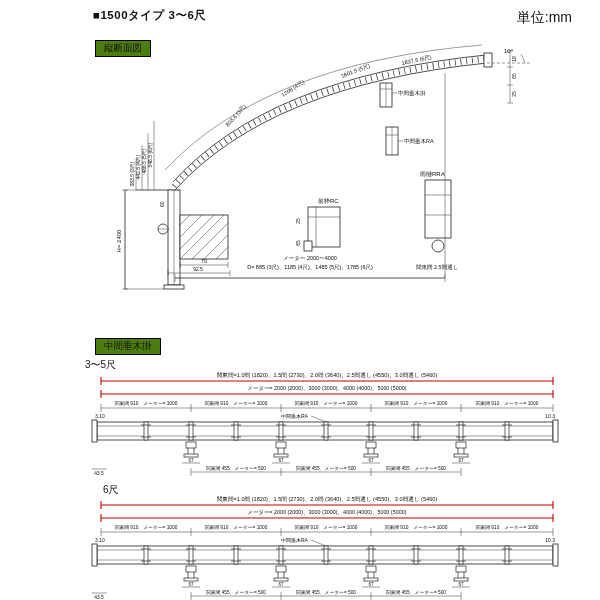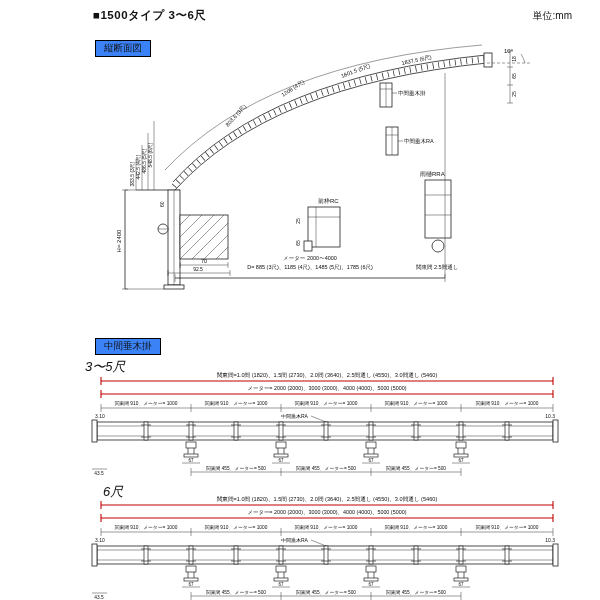--- a/index.html
+++ b/index.html
@@ -4,23 +4,23 @@
 <style>
   * { box-sizing: border-box; }
   html,body { margin:0; padding:0; }
   body {
     width:600px; height:600px; position:relative; overflow:hidden;
     background:#ffffff; color:#111;
     font-family:"Liberation Sans","DejaVu Sans",sans-serif;
   }
   .abs { position:absolute; }
   .title { font-weight:bold; font-size:11.5px; letter-spacing:0.5px; }
-  .unit { font-size:10px; }
-  .box-label { border:1px solid #000; padding:1px 8px; font-size:9.5px; background:#3b82f6; display:inline-block; }
-  .sub { font-size:13px;font-style:italic; }
+  .unit { font-size:14px; }
+  .box-label { border:1px solid #000; padding:1px 8px; font-size:9.5px; background:#4d7c0f; display:inline-block; }
+  .sub { font-size:10px; }
   svg { position:absolute; overflow:visible; }
   svg text { fill:#111; }
   .ln   { stroke:#222; stroke-width:0.8; fill:none; }
   .thin { stroke:#222; stroke-width:0.45; fill:none; }
   .red  { stroke:#c00000; stroke-width:1.1; fill:none; }
   .shape{ fill:#fff; stroke:#222; stroke-width:0.8; }
   .hatch{ stroke:#222; stroke-width:6; fill:none; stroke-dasharray:0.7,5; }
 </style>
 </head>
 <body>

